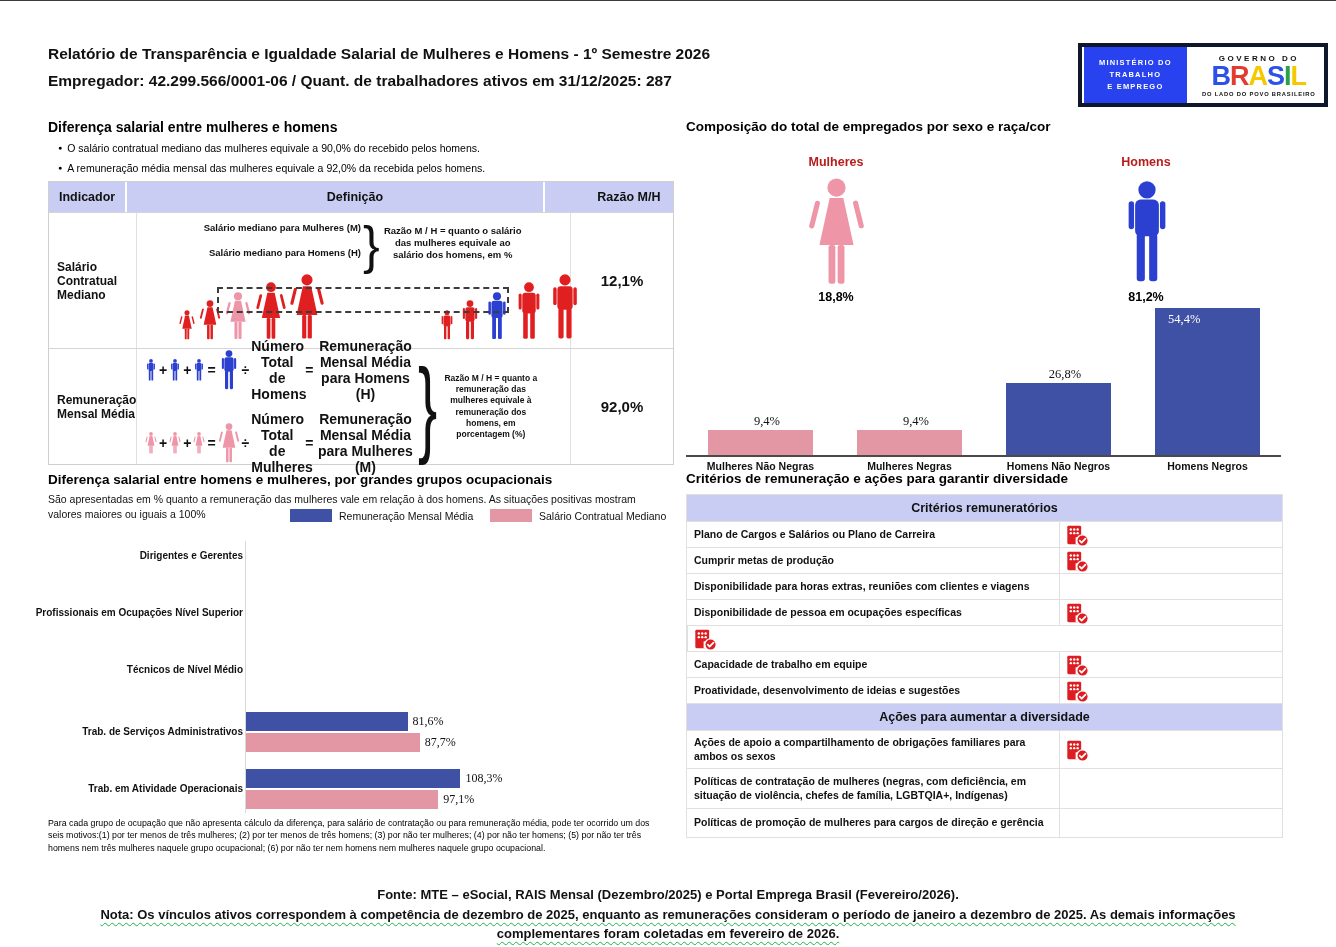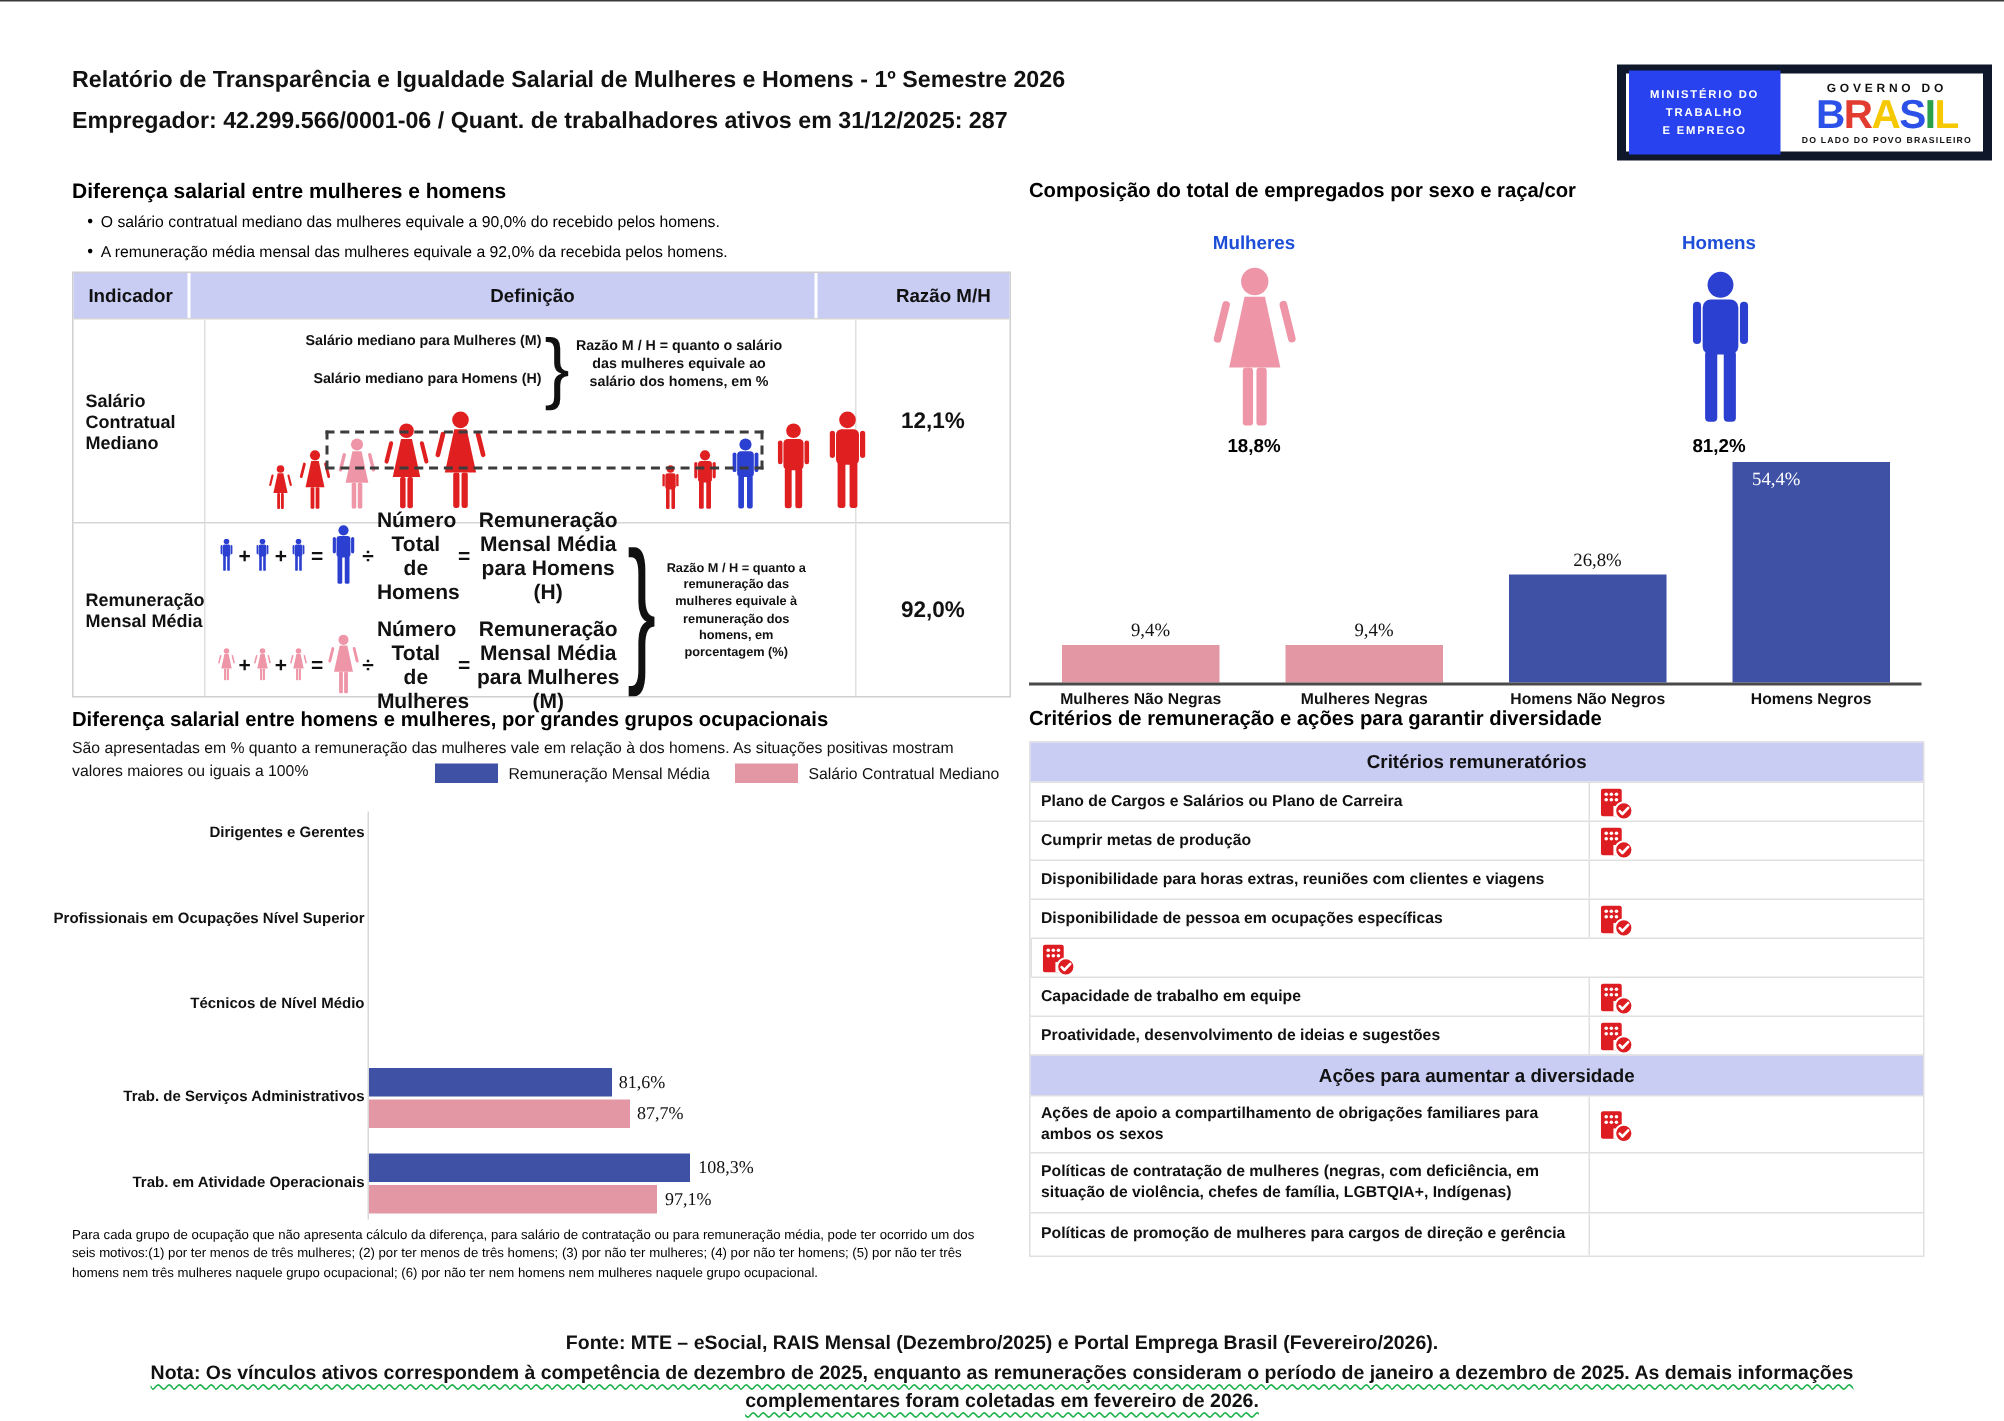--- a/index.html
+++ b/index.html
@@ -3,21 +3,21 @@
 <meta charset="utf-8">
 <style>
   html,body{margin:0;padding:0;background:#fff;}
   #page{position:relative;width:1336px;height:947px;background:#fff;
         font-family:"Liberation Sans",sans-serif;color:#111;overflow:hidden;
         border-top:1px solid #3a3a3a;}
   .abs{position:absolute;}
   
   #title1{left:48px;top:44px;font-size:15.5px;font-weight:bold;}
   #title2{left:48px;top:71px;font-size:15.5px;font-weight:bold;}
-  #logos{left:1078px;top:42px;width:250px;height:64px;border:6px solid #0f172a;
+  #logos{left:1078px;top:42px;width:250px;height:64px;border:4px solid #0f172a;
          display:flex;align-items:center;gap:9px;padding:2px 2px;box-sizing:border-box;}
   #min-box{width:104px;height:56px;background:#2742EE;color:#fff;display:flex;
            flex-direction:column;justify-content:center;align-items:center;
            font-size:7.5px;font-weight:bold;letter-spacing:1.2px;line-height:1.6;}
   #gov-box{width:128px;text-align:center;}
   #gov-kicker{font-size:8px;font-weight:bold;letter-spacing:2.5px;color:#111;}
   #gov-brand{font-size:27px;font-weight:900;letter-spacing:-1px;line-height:1;}
   #gov-tag{font-size:5.8px;font-weight:bold;letter-spacing:.8px;color:#111;margin-top:1px;}
   
   .sec-title{font-size:14px;font-weight:bold;color:#000;}
@@ -58,21 +58,21 @@
   .hbar{height:19px;margin-bottom:2px;display:flex;align-items:center;}
   .hbar .bar{height:19px;}
   .hbar.blue .bar{background:#3F51A5;}
   .hbar.pink .bar{background:#E397A5;}
   .hval{font-family:"Liberation Serif",serif;font-size:12px;color:#111;margin-left:5px;}
   .legend-item{position:absolute;display:flex;align-items:center;gap:7px;font-size:10.5px;}
   .swatch{width:42px;height:13px;display:inline-block;}
   #axis-line{left:245px;top:540px;width:1px;height:272px;background:#d8d8d8;}
   #occ-foot{left:48px;top:816px;width:608px;font-size:8.8px;line-height:1.4;color:#000;}
   
-  .gender-label{font-size:12.5px;font-weight:bold;color:#1d4ed8;text-align:center;width:100px;}
+  .gender-label{font-size:12.5px;font-weight:bold;color:#b91c1c;text-align:center;width:100px;}
   .gender-pct{font-size:12.5px;font-weight:bold;color:#000;text-align:center;width:100px;}
   .slot{position:absolute;width:149px;text-align:center;}
   .vbar{position:absolute;width:105px;left:22px;bottom:0;}
   .vbar.pink{background:#E397A5;}
   .vbar.blue{background:#3F51A5;}
   .vval{font-family:"Liberation Serif",serif;font-size:12.5px;color:#111;padding-left:13px;}
   .vval.inside{position:absolute;width:100%;left:0;top:4px;color:#fff;}
   .cat-label{font-size:10.5px;font-weight:bold;}
   #baseline{left:686px;top:454px;width:595px;height:2px;background:#4a4a4a;}
   

